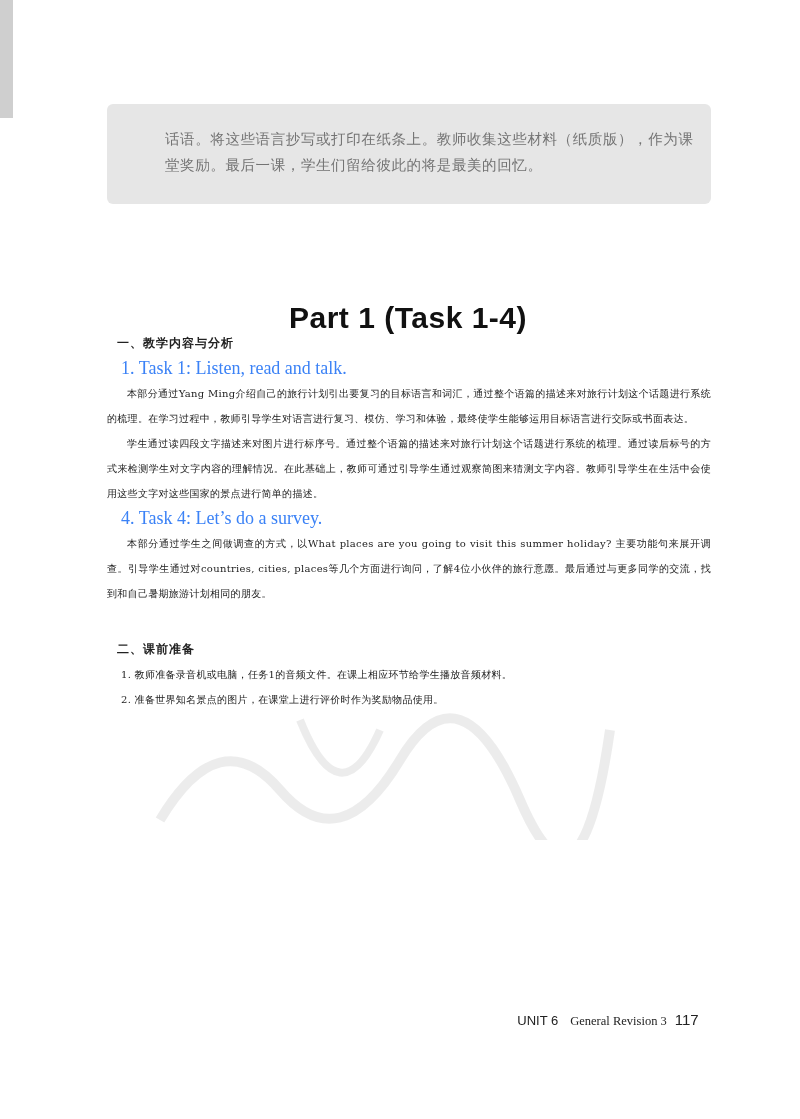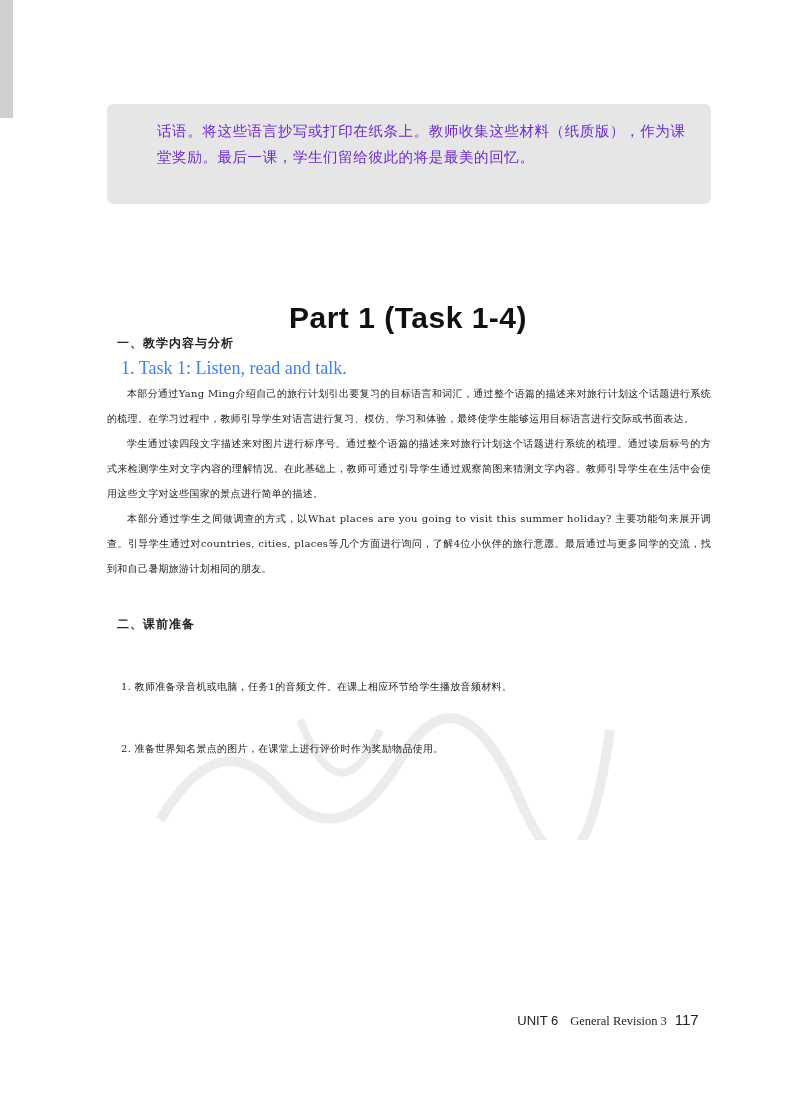--- a/index.html
+++ b/index.html
@@ -8,42 +8,42 @@
       font-family: "DejaVu Serif", "Liberation Serif", serif; color: #1a1a1a;
     }
     .edge-tab {
       position: absolute; left: 0; top: 0; width: 13px; height: 118px; background: #cfcfcf;
     }
     .note-box {
       position: absolute; left: 107px; top: 104px; width: 604px; height: 100px;
       background: #e6e6e6; border-radius: 6px;
     }
     .note-box p {
-      margin: 0; position: absolute; left: 50px; top: 14px; width: 540px;
-      font-size: 14.5px; line-height: 26px; letter-spacing: 0.6px; color: #6d28d9;
+      margin: 8px; position: absolute; left: 50px; top: 14px; width: 540px;
+      font-size: 14.5px; line-height: 26px; letter-spacing: 0.6px; color: #737373;
     }
     .part-title {
       position: absolute; left: 0; width: 800px; top: 293px; text-align: center;
       font-family: "Liberation Sans", "DejaVu Sans", sans-serif; font-weight: bold;
       font-size: 30px; color: #111; letter-spacing: 0.5px;
     }
     .content { position: absolute; left: 107px; top: 330px; width: 604px; }
     .sec-heading {
       font-size: 12px; font-weight: bold; color: #222; margin: 0; height: 26px; line-height: 26px;
       letter-spacing: 1px; margin-left: 10px;
     }
     .task-label {
       font-family: "Liberation Serif", "DejaVu Serif", serif; font-size: 18px; color: #3b82f6;
       height: 25px; line-height: 25px; margin: 0 0 0 14px;
     }
     .para {
       font-size: 10px; line-height: 25px; color: #222; margin: 0; text-indent: 2em;
       text-align: justify; letter-spacing: 0.3px;
     }
-    .para.noindent { text-indent: 0; margin-left: 14px; margin-top: 37px; }
+    .para.noindent { text-indent: 0; margin-left: 14px; }
     .gap { height: 30px; }
     .footer {
       position: absolute; top: 1011px; left: 500px; width: 216px; text-align: center;
       font-size: 13px; color: #222;
     }
     .footer .unit { font-family: "Liberation Sans", "DejaVu Sans", sans-serif; font-size: 13px; }
     .footer .rev { font-family: "Liberation Serif", serif; font-size: 12.5px; margin: 0 8px 0 12px; }
     .footer .pg { font-family: "Liberation Sans", "DejaVu Sans", sans-serif; font-size: 15px; }
     .watermark {
       position: absolute; left: 140px; top: 700px; width: 480px; height: 140px; opacity: 0.07;
@@ -70,20 +70,21 @@
   <h2 class="sec-heading">一、教学内容与分析</h2>
 
   <div>
     <p class="task-label">1. Task 1: Listen, read and talk.</p>
     <p class="para">本部分通过Yang Ming介绍自己的旅行计划引出要复习的目标语言和词汇，通过整个语篇的描述来对旅行计划这个话题进行系统的梳理。在学习过程中，教师引导学生对语言进行复习、模仿、学习和体验，最终使学生能够运用目标语言进行交际或书面表达。</p>
   </div>
   <div>
     <p class="para">学生通过读四段文字描述来对图片进行标序号。通过整个语篇的描述来对旅行计划这个话题进行系统的梳理。通过读后标号的方式来检测学生对文字内容的理解情况。在此基础上，教师可通过引导学生通过观察简图来猜测文字内容。教师引导学生在生活中会使用这些文字对这些国家的景点进行简单的描述。</p>
   </div>
   <div>
+    <p class="task-label">4. Task 4: Let’s do a survey.</p>
     <p class="para">本部分通过学生之间做调查的方式，以What places are you going to visit this summer holiday? 主要功能句来展开调查。引导学生通过对countries, cities, places等几个方面进行询问，了解4位小伙伴的旅行意愿。最后通过与更多同学的交流，找到和自己暑期旅游计划相同的朋友。</p>
   </div>
 
   <div class="gap"></div>
 
   <h2 class="sec-heading">二、课前准备</h2>
   <p class="para noindent">1. 教师准备录音机或电脑，任务1的音频文件。在课上相应环节给学生播放音频材料。</p>
   <p class="para noindent">2. 准备世界知名景点的图片，在课堂上进行评价时作为奖励物品使用。</p>
 </div>
 

